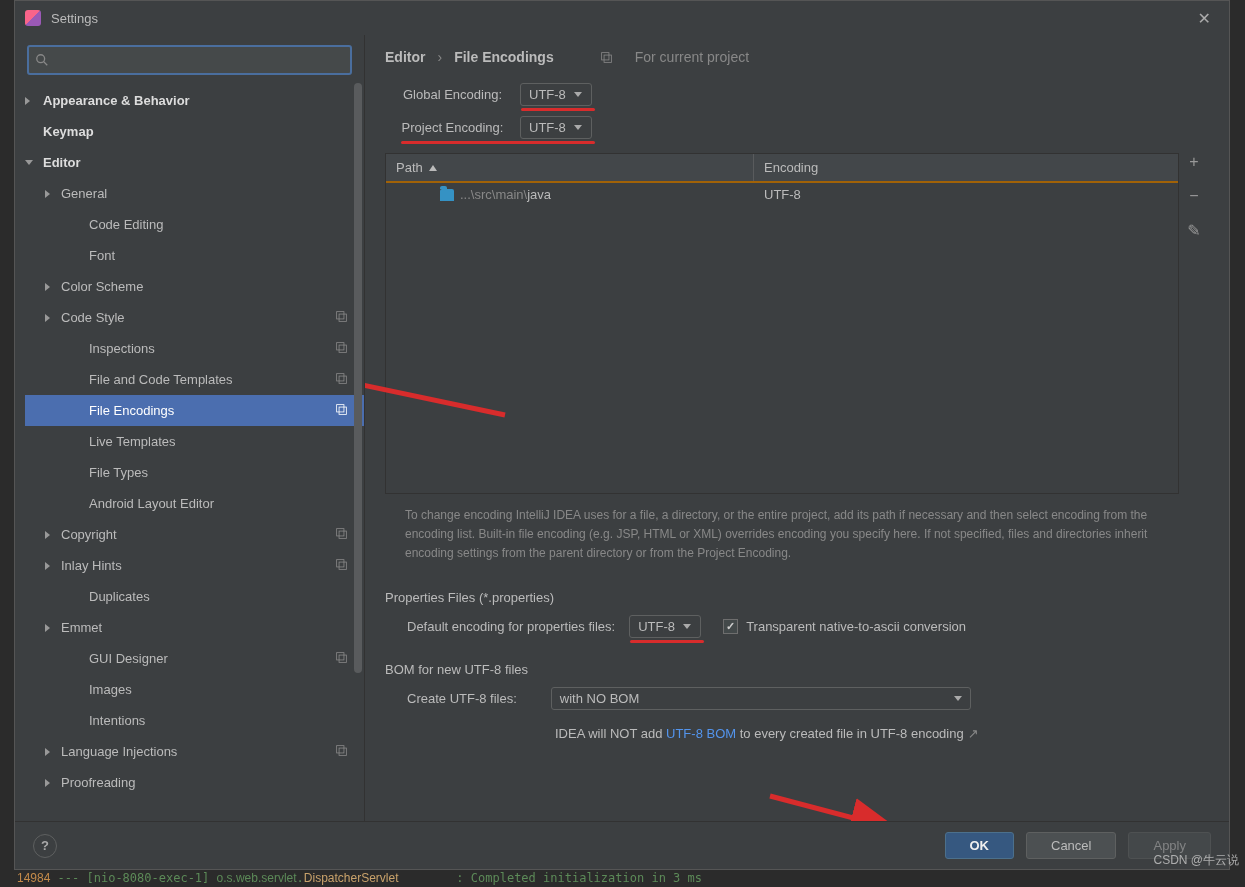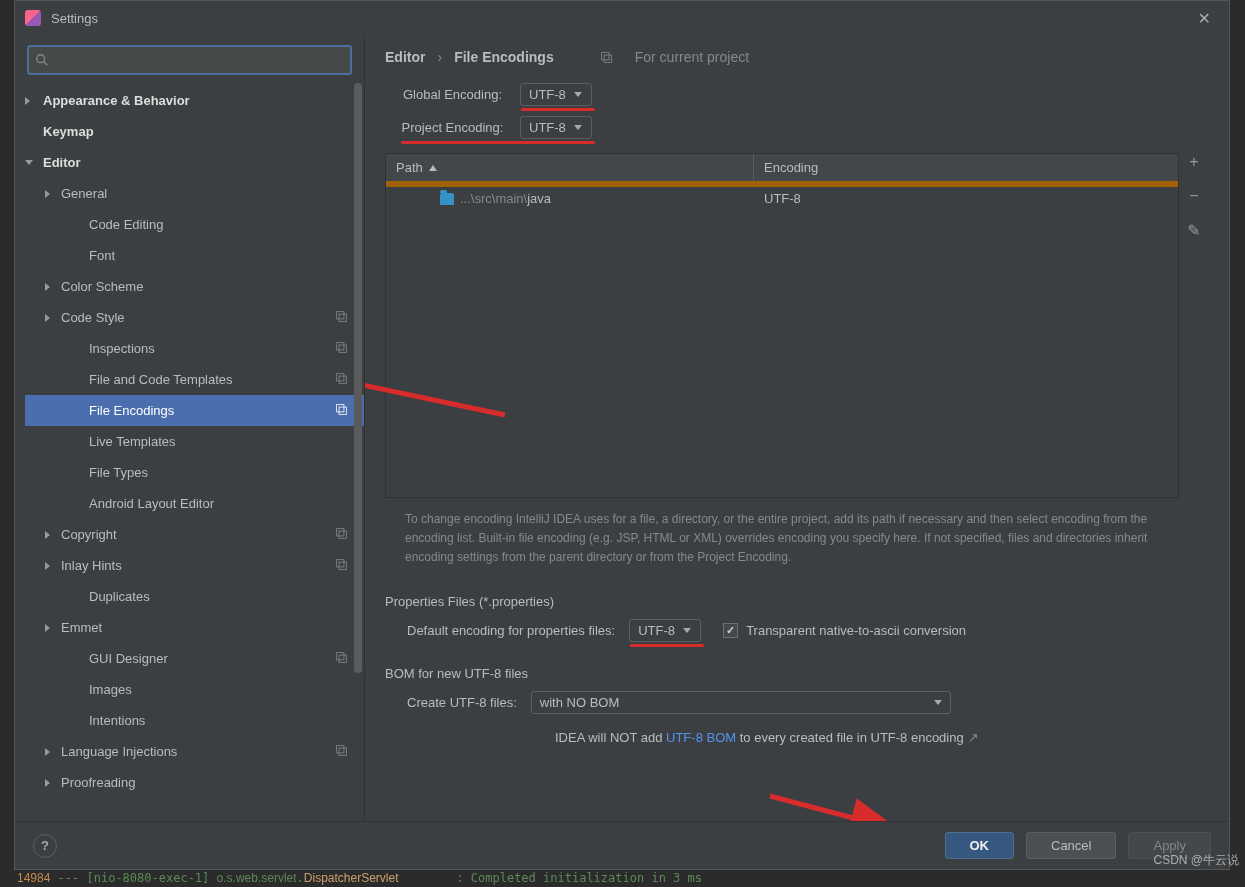--- a/index.html
+++ b/index.html
@@ -36,21 +36,21 @@
 .breadcrumb .sep{color:#888;}
 .breadcrumb .scope{ color:#888; margin-left:34px; display:flex; align-items:center; gap:22px;}
 .scope svg{width:13px;height:13px;fill:#888;}
 .row { display:flex; align-items:center; margin-bottom:10px;text-align:center; }
 .row .lbl { width:135px; color:#bbb; }
 .dropdown { display:inline-flex; align-items:center; border:1px solid #5e6060; background:#3c3f41; padding:3px 8px; border-radius:3px; cursor:pointer; gap:8px; color:#bbb; min-width:72px; position:relative;}
 .dropdown .dd-arrow{width:0;height:0;border-left:4px solid transparent;border-right:4px solid transparent;border-top:5px solid #aaa;}
 .underline-red{position:absolute;left:0;right:-4px;bottom:-6px;height:3px;background:#d82c2c;border-radius:2px;}
 .underline-red.wide{left:-120px;}
 .table { border:1px solid #323232; background:#3c3f41; margin-top:4px;}
-.thead{display:flex; background:#43474a; border-bottom:6px solid #a16207;}
+.thead{display:flex; background:#43474a; border-bottom:2px solid #a16207;}
 .th{padding:6px 10px; color:#bbb; display:flex; align-items:center; gap:6px;}
 .th:first-child{width:368px;border-right:1px solid #595b5d;}
 .th:last-child{flex:1;}
 .sort-arrow{width:0;height:0;border-left:4px solid transparent;border-right:4px solid transparent;border-bottom:6px solid #bbb;}
 .tbody-row{display:flex; padding:4px 10px; align-items:center;}
 .tbody-row .cell:first-child{width:368px;display:flex;align-items:center;gap:6px;padding-left:44px;}
 .folder-icon{width:14px;height:12px;background:#3592c4;border-radius:2px 2px 0 0;position:relative;}
 .folder-icon:before{content:"";position:absolute;top:-3px;left:0;width:7px;height:3px;background:#3592c4;border-radius:2px 2px 0 0;}
 .path-dim{color:#888;}
 .table-area{display:flex;}
@@ -283,21 +283,21 @@
      <span>UTF-8</span>
             <span class="dd-arrow"></span>
      <span class="underline-red"></span>
     </div>
     <span style="width:22px;"></span>
     <span class="checkbox checked"></span>
     <span>Transparent native-to-ascii conversion</span>
    </div>
 
    <div class="section-title">BOM for new UTF-8 files</div>
-   <div class="row" style="padding-left:22px;">
+   <div class="row" style="padding-left:22px;gap:20px;">
     <span style="margin-right:14px;">Create UTF-8 files:</span>
     <div class="dropdown wide-dd">
      <span>with NO BOM</span>
             <span class="dd-arrow"></span>
     </div>
    </div>
    <div style="padding-left:170px;margin-top:6px;">
     <span>IDEA will NOT add </span><span class="link">UTF-8 BOM</span><span> to every created file in UTF-8 encoding</span><span class="ext-arrow">↗</span>
    </div>
 

